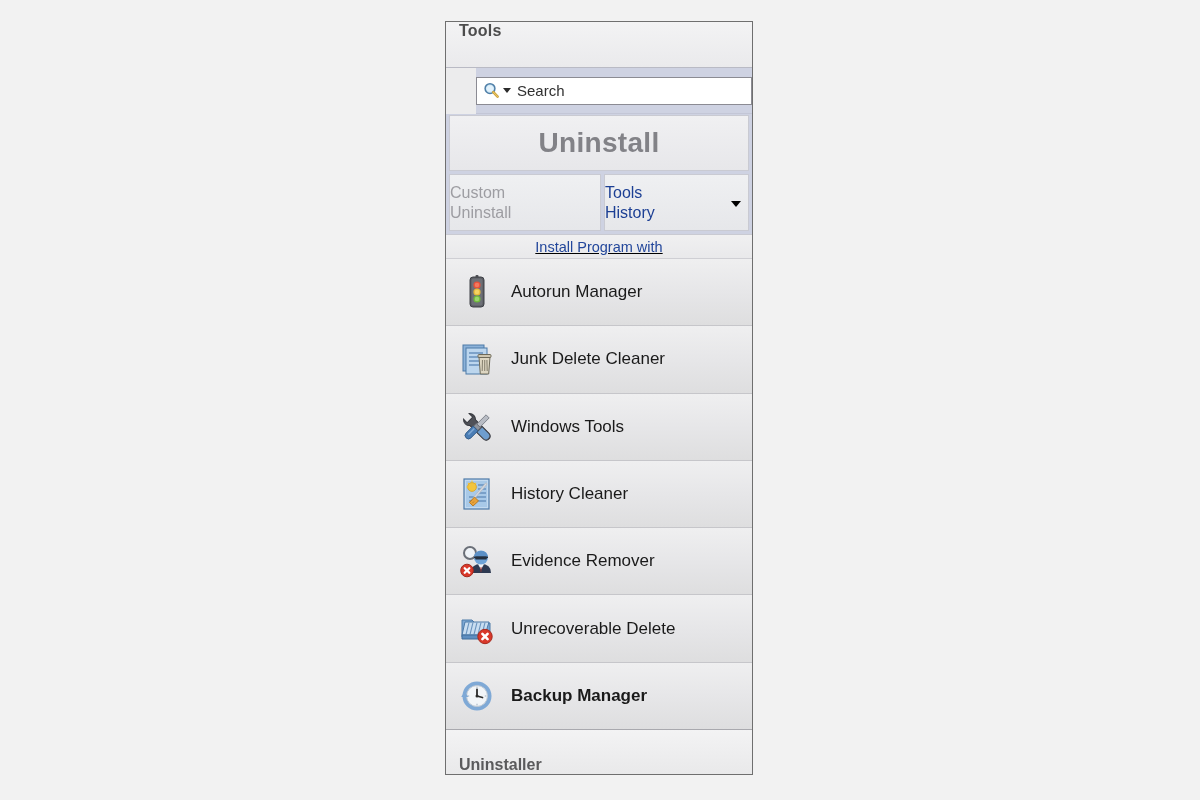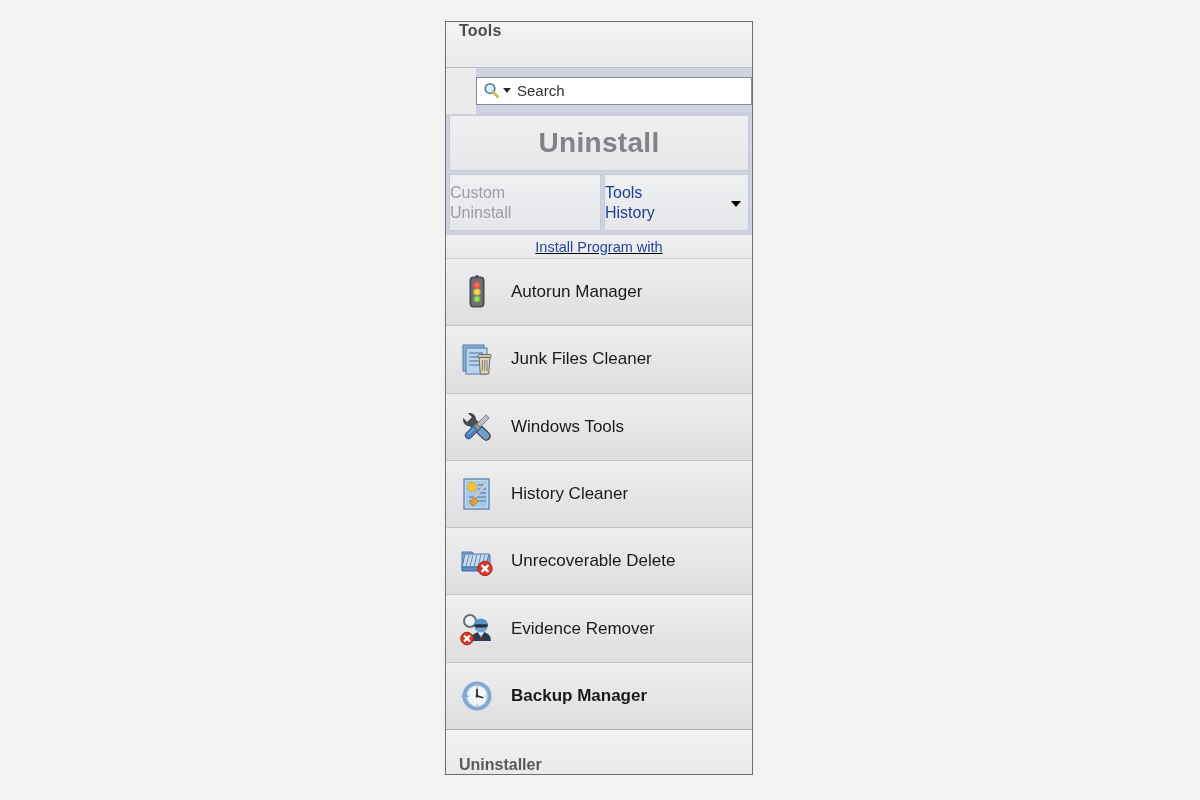--- a/index.html
+++ b/index.html
@@ -300,21 +300,21 @@
             <line x1="10" y1="24" x2="20" y2="24"></line>
           </g>
           <path d="M20 16 h11 l-1.3 17 h-8.4 Z" fill="#ddd6c2" stroke="#6e6a59" stroke-width="1"></path>
           <rect x="19" y="13.5" width="13" height="3" rx="1" fill="#cfc7b1" stroke="#6e6a59" stroke-width="1"></rect>
           <g stroke="#8a8473" stroke-width="1.1">
             <line x1="23.5" y1="19" x2="23.2" y2="30"></line>
             <line x1="25.7" y1="19" x2="25.7" y2="30"></line>
             <line x1="27.9" y1="19" x2="28.2" y2="30"></line>
           </g>
         </svg>
-        <span class="tool-label">Junk Files Cleaner</span>
+        <span class="tool-label">Junk Delete Cleaner</span>
       </div>
 
       <div class="tool-item">
         <svg class="tool-icon" viewBox="0 0 36 36">
           <g transform="rotate(-45 18 18)">
             <path d="M14 3 a6 6 0 0 0 0 9 v19 a4 4 0 0 0 8 0 V12 a6 6 0 0 0 0 -9 v5 h-8 Z" fill="#4f5158" stroke="#35373d" stroke-width="1"></path>
             <path d="M14.6 22 h6.8 v8.5 a3.4 3.4 0 0 1 -6.8 0 Z" fill="#6f9ece"></path>
           </g>
           <g transform="rotate(45 18 18)">
             <rect x="15.8" y="3" width="4.4" height="13" fill="#b8bcc4" stroke="#7d828b" stroke-width="0.9"></rect>
@@ -346,41 +346,20 @@
           </g>
           <path d="M27 8 L15 22" stroke="#b8bcc4" stroke-width="2.6" stroke-linecap="round"></path>
           <path d="M27 8 L15 22" stroke="#d9dde3" stroke-width="1.1" stroke-linecap="round"></path>
           <path d="M15.5 21 l4 4 l-5.5 5 l-3.5 -3.5 Z" fill="#e8a23a" stroke="#b5761e" stroke-width="0.9"></path>
           <g stroke="#b5761e" stroke-width="0.8">
             <line x1="13" y1="23.5" x2="11.6" y2="25.2"></line>
             <line x1="15" y1="25.5" x2="13.4" y2="27.2"></line>
           </g>
         </svg>
         <span class="tool-label">History Cleaner</span>
-      </div>
-
-      <div class="tool-item">
-        <svg class="tool-icon" viewBox="0 0 36 36">
-          <path d="M3 26 L3 9 L13 9 L16 12 L31 12 L31 26 Z" fill="#7ba7d4" stroke="#4d7aa8" stroke-width="1"></path>
-          <path d="M6 11 L30 11 L26 24 L3 24 Z" fill="#c8ddf1" stroke="#4d7aa8" stroke-width="1"></path>
-          <g stroke="#6a93bd" stroke-width="1.1">
-            <line x1="10" y1="11.6" x2="7" y2="23.4"></line>
-            <line x1="14" y1="11.6" x2="11" y2="23.4"></line>
-            <line x1="18" y1="11.6" x2="15" y2="23.4"></line>
-            <line x1="22" y1="11.6" x2="19" y2="23.4"></line>
-            <line x1="26" y1="11.6" x2="23" y2="23.4"></line>
-          </g>
-          <path d="M3 24 L28 24 L27 28 L3 28 Z" fill="#5e8ec0" stroke="#3f6d9b" stroke-width="1"></path>
-          <circle cx="26" cy="25.5" r="7.2" fill="#d9382a" stroke="#a52a1e" stroke-width="1"></circle>
-          <g stroke="#ffffff" stroke-width="2.6" stroke-linecap="round">
-            <line x1="23.4" y1="22.9" x2="28.6" y2="28.1"></line>
-            <line x1="28.6" y1="22.9" x2="23.4" y2="28.1"></line>
-          </g>
-        </svg>
-        <span class="tool-label">Unrecoverable Delete</span>
       </div>
 
       <div class="tool-item">
         <svg class="tool-icon" viewBox="0 0 36 36">
           <circle cx="11" cy="10" r="6" fill="none" stroke="#6a6f78" stroke-width="2"></circle>
           <circle cx="11" cy="10" r="4.4" fill="#eef4fa" opacity="0.85"></circle>
           <path d="M15.4 14.4 L20 19" stroke="#6a6f78" stroke-width="2.4" stroke-linecap="round"></path>
           <path d="M12 30 q0 -9 10 -9 q10 0 10 9 Z" fill="#2e3a52"></path>
           <path d="M19 21.3 l3 5.2 l3 -5.2 q-1.3 -0.6 -3 -0.6 q-1.7 0 -3 0.6 Z" fill="#eef2f7"></path>
           <path d="M21.4 24.3 h1.2 l-0.4 5 h-0.4 Z" fill="#c0392b"></path>
@@ -393,20 +372,41 @@
           <g stroke="#ffffff" stroke-width="2.3" stroke-linecap="round">
             <line x1="5.7" y1="25.2" x2="10.3" y2="29.8"></line>
             <line x1="10.3" y1="25.2" x2="5.7" y2="29.8"></line>
           </g>
         </svg>
         <span class="tool-label">Evidence Remover</span>
       </div>
 
       <div class="tool-item">
         <svg class="tool-icon" viewBox="0 0 36 36">
+          <path d="M3 26 L3 9 L13 9 L16 12 L31 12 L31 26 Z" fill="#7ba7d4" stroke="#4d7aa8" stroke-width="1"></path>
+          <path d="M6 11 L30 11 L26 24 L3 24 Z" fill="#c8ddf1" stroke="#4d7aa8" stroke-width="1"></path>
+          <g stroke="#6a93bd" stroke-width="1.1">
+            <line x1="10" y1="11.6" x2="7" y2="23.4"></line>
+            <line x1="14" y1="11.6" x2="11" y2="23.4"></line>
+            <line x1="18" y1="11.6" x2="15" y2="23.4"></line>
+            <line x1="22" y1="11.6" x2="19" y2="23.4"></line>
+            <line x1="26" y1="11.6" x2="23" y2="23.4"></line>
+          </g>
+          <path d="M3 24 L28 24 L27 28 L3 28 Z" fill="#5e8ec0" stroke="#3f6d9b" stroke-width="1"></path>
+          <circle cx="26" cy="25.5" r="7.2" fill="#d9382a" stroke="#a52a1e" stroke-width="1"></circle>
+          <g stroke="#ffffff" stroke-width="2.6" stroke-linecap="round">
+            <line x1="23.4" y1="22.9" x2="28.6" y2="28.1"></line>
+            <line x1="28.6" y1="22.9" x2="23.4" y2="28.1"></line>
+          </g>
+        </svg>
+        <span class="tool-label">Unrecoverable Delete</span>
+      </div>
+
+      <div class="tool-item">
+        <svg class="tool-icon" viewBox="0 0 36 36">
           <circle cx="18" cy="18" r="12.5" fill="none" stroke="#7fa9d6" stroke-width="4"></circle>
           <circle cx="18" cy="18" r="10.5" fill="#f2f5f8" stroke="#b9c6d3" stroke-width="1"></circle>
           <g stroke="#aab6c3" stroke-width="1.1">
             <line x1="18" y1="8.6" x2="18" y2="10.2"></line>
             <line x1="18" y1="25.8" x2="18" y2="27.4"></line>
             <line x1="8.6" y1="18" x2="10.2" y2="18"></line>
             <line x1="25.8" y1="18" x2="27.4" y2="18"></line>
           </g>
           <line x1="18" y1="18" x2="18" y2="11.5" stroke="#2b2b2b" stroke-width="1.8" stroke-linecap="round"></line>
           <line x1="18" y1="18" x2="23.5" y2="19.5" stroke="#2b2b2b" stroke-width="1.8" stroke-linecap="round"></line>

